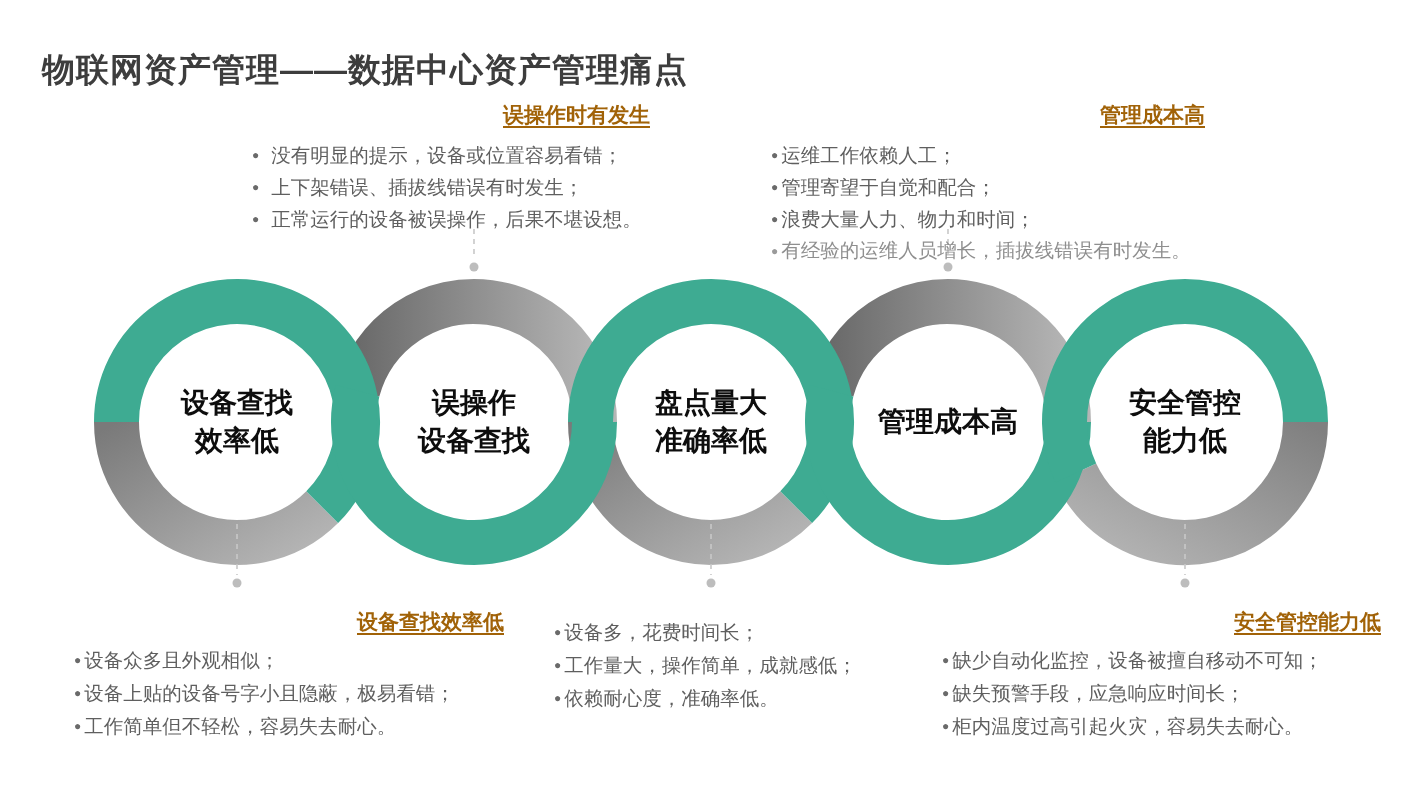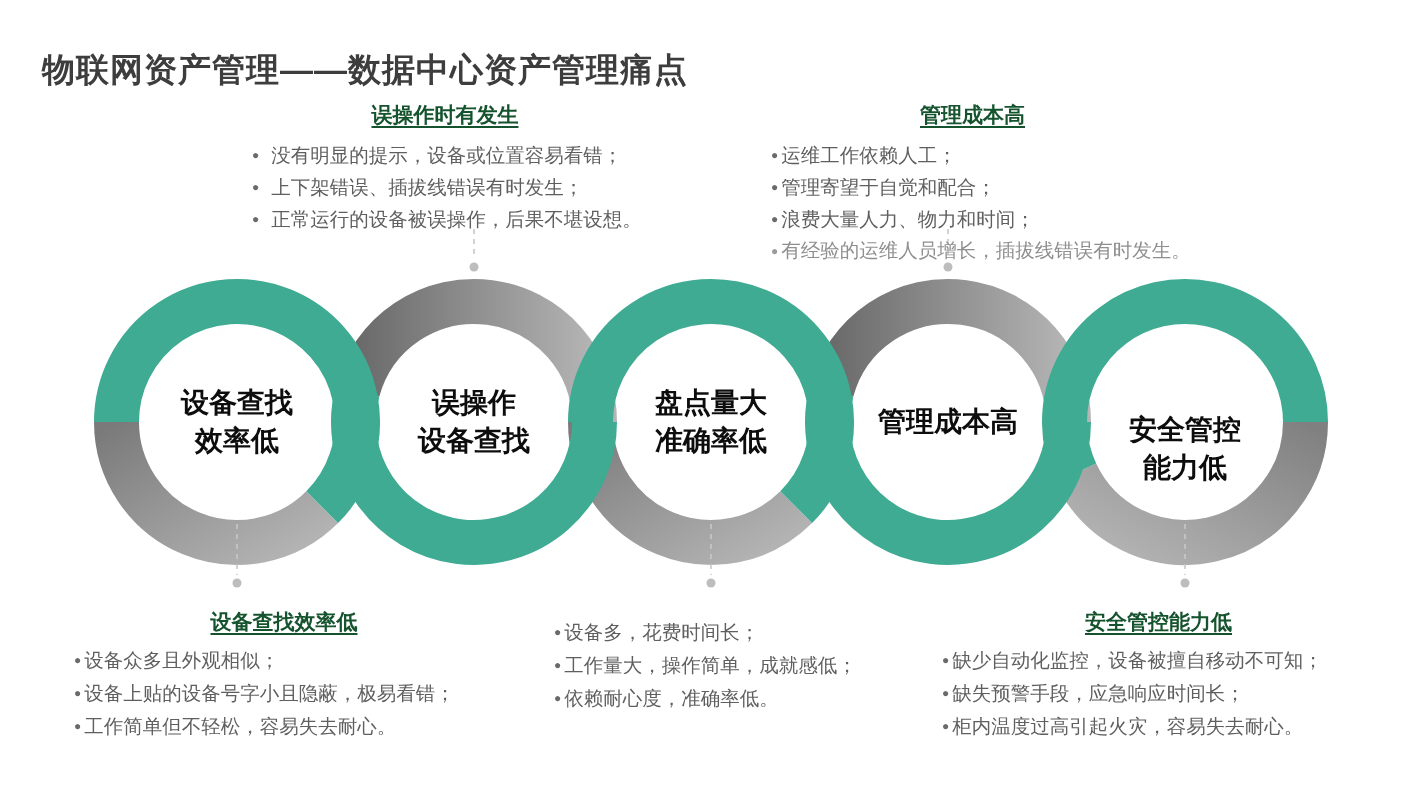--- a/index.html
+++ b/index.html
@@ -10,21 +10,21 @@
   .main-title{
     position:absolute;left:42px;top:20px;
     font-size:33px;font-weight:bold;color:#3d3d3d;letter-spacing:1px;
     font-family:"Liberation Sans","DejaVu Sans",sans-serif;
     margin-top:28px;
   }
   
   .callout{position:absolute;}
   .callout-title{
     font-family:"Liberation Serif","DejaVu Serif",serif;
-    font-weight:bold;font-size:21px;color:#14532d;text-align:center;
+    font-weight:bold;font-size:21px;color:#a16207;text-align:right;
     text-decoration:underline;text-underline-offset:4px;text-decoration-thickness:1.5px;
   }
   .callout ul{list-style:none;margin:10px 0 0 0;padding:0;}
   .callout li{
     display:flex;align-items:center;
     color:#5f5f5f;font-size:19.5px;line-height:32px;white-space:nowrap;
   }
   .callout .marker{font-size:12px;color:#6a6a6a;flex:none;}
   .callout--top-left    {left:240px;top:101px;width:410px;}
   .callout--top-left ul {margin-left:12px;}
@@ -108,21 +108,21 @@
         <span>误操作</span>
         <span>设备查找</span>
       </div>
       <div class="ring-label" style="left: 601px; top: 357px;">
         <span>盘点量大</span>
         <span>准确率低</span>
       </div>
       <div class="ring-label" style="left: 838px; top: 357px;">
         <span>管理成本高</span>
       </div>
-      <div class="ring-label" style="left: 1075px; top: 357px; justify-content: flex-end;">
+      <div class="ring-label" style="left: 1075px; top: 357px;">
         <span>安全管控</span>
         <span>能力低</span>
       </div>
     </div>
 
   <div class="callout callout--top-left">
     <div class="callout-title">误操作时有发生</div>
     <ul>
         <li>
           <span class="marker">●</span>

